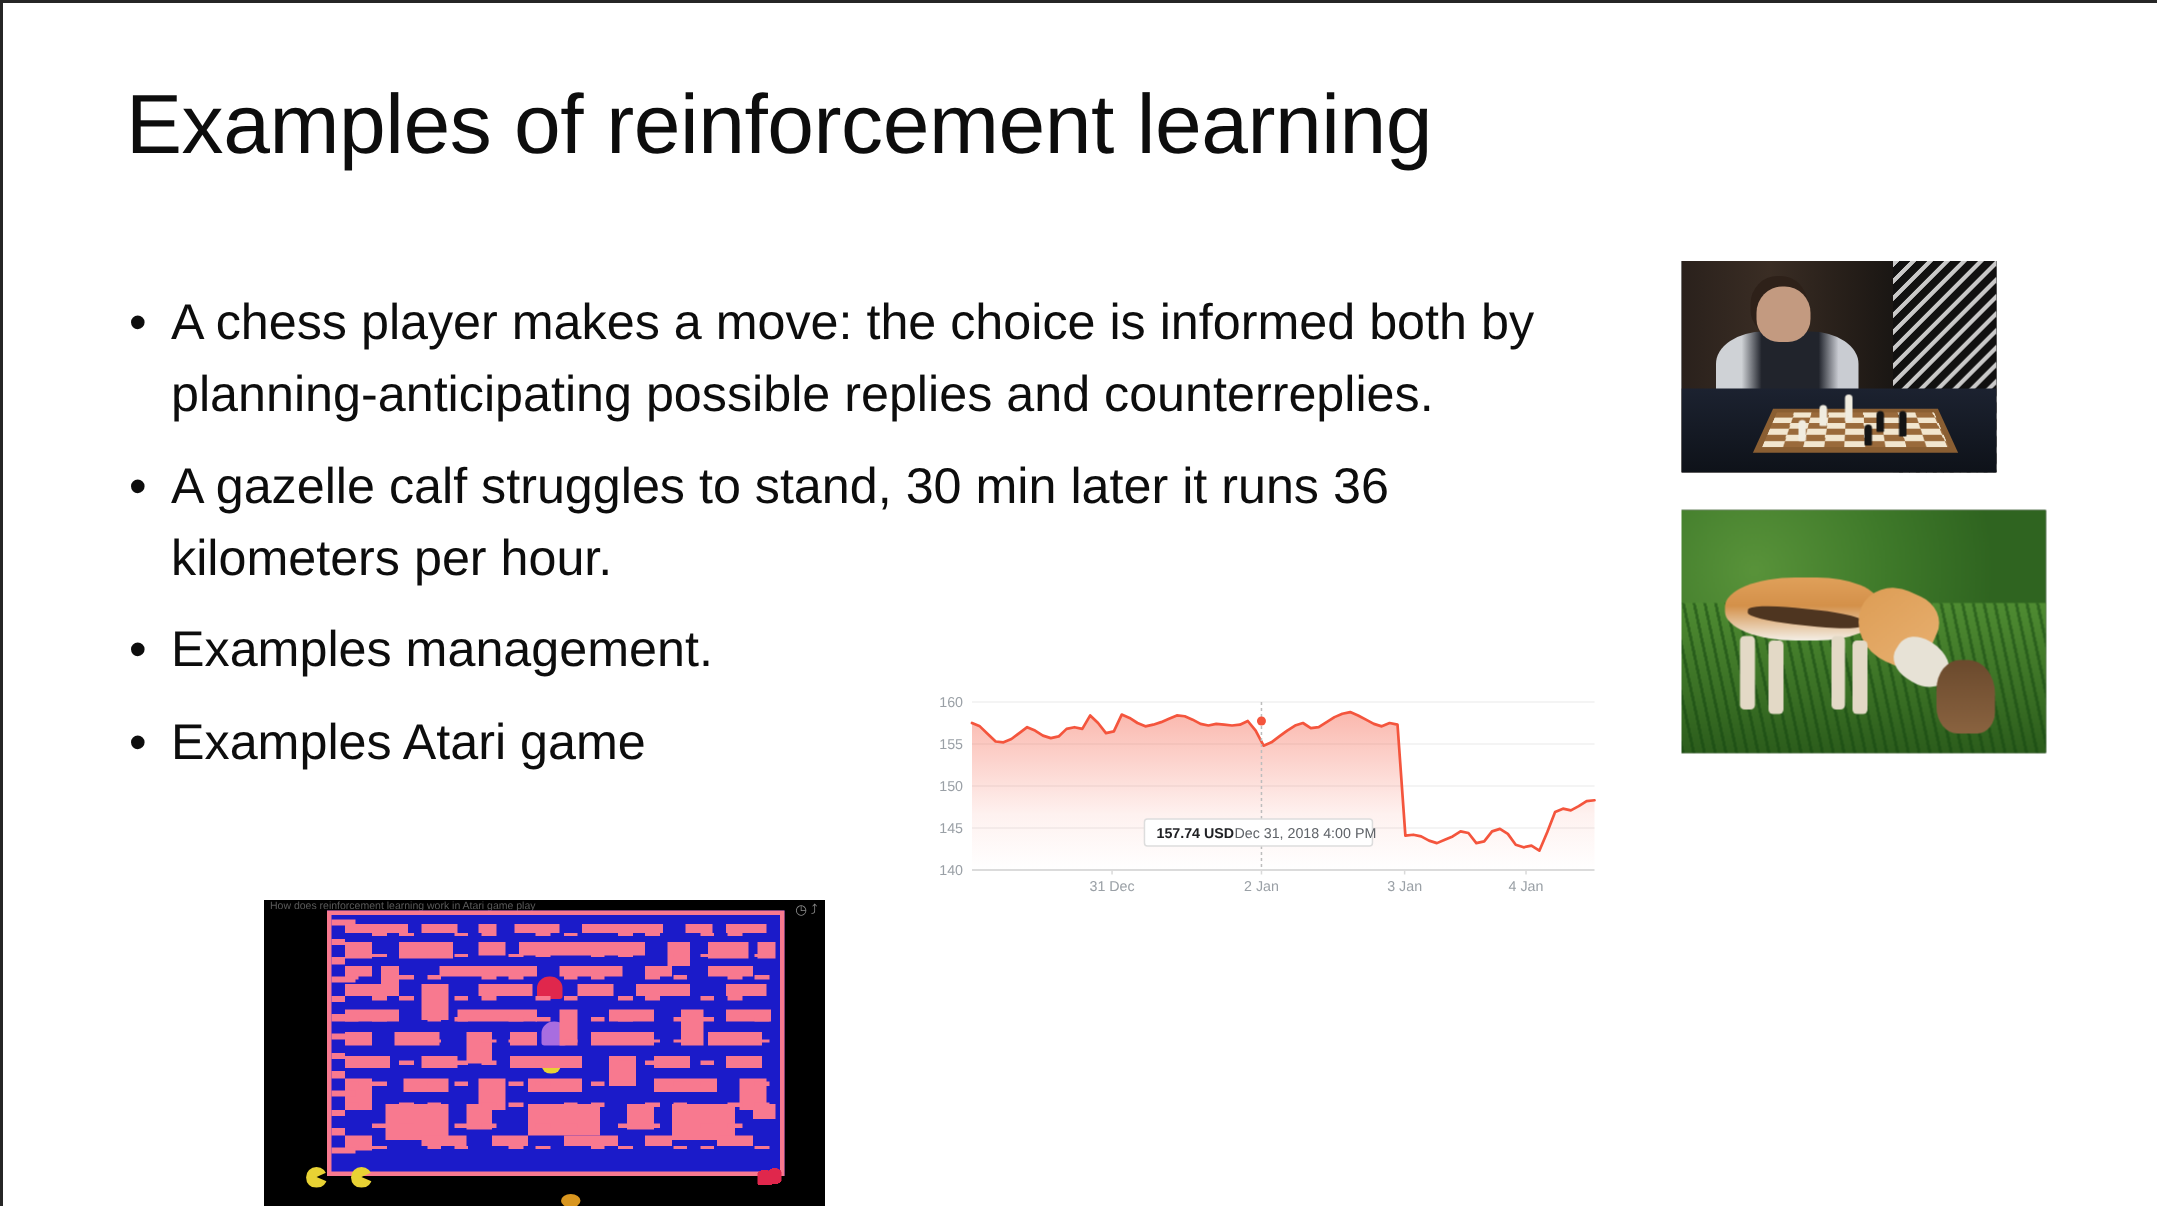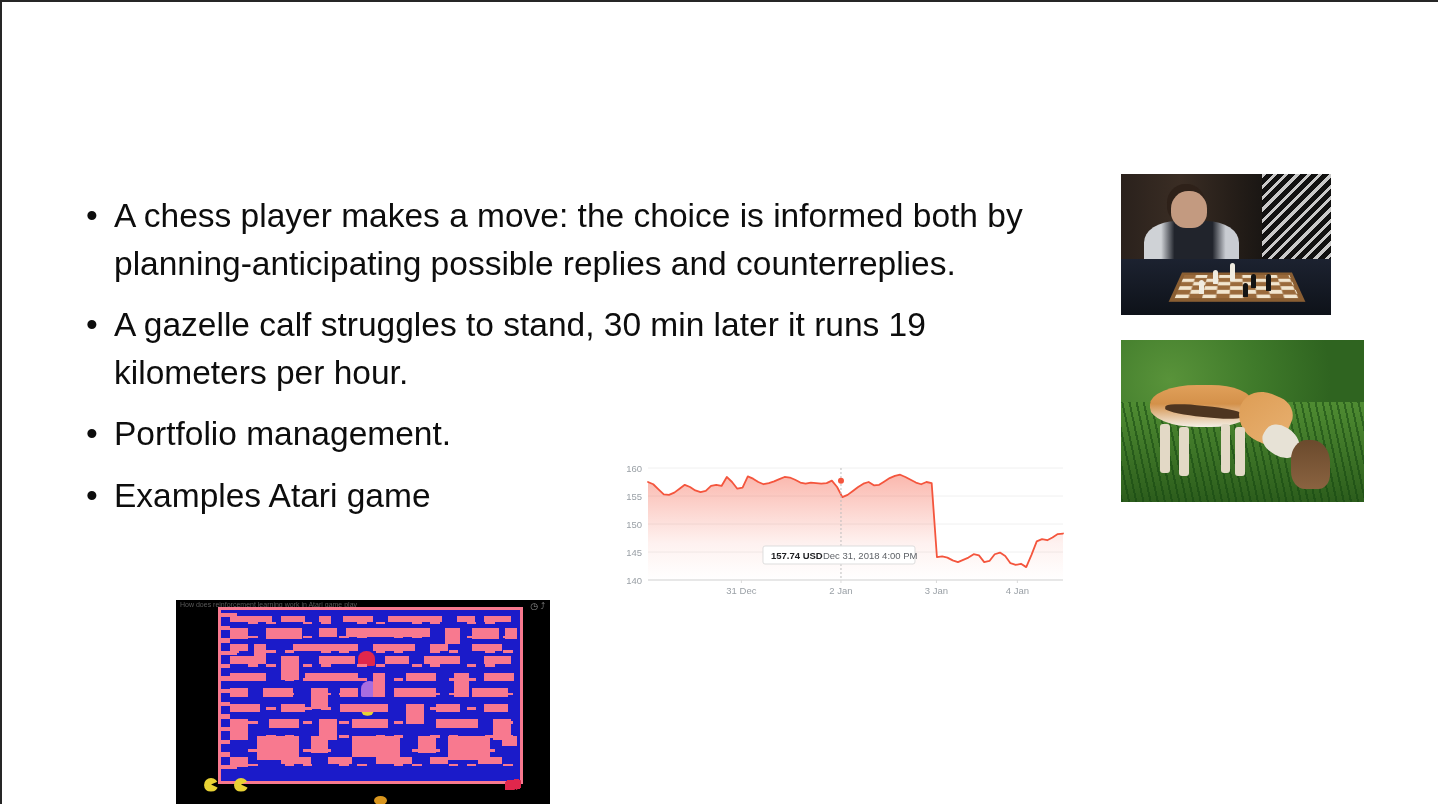--- a/index.html
+++ b/index.html
@@ -267,33 +267,34 @@
   .atari-topicons {
     position: absolute; right: 5px; top: 1px;
     color: #8a8a8a; font-size: 9px;
   }
 </style>
 </head>
 <body>
 
 <div id="slide">
 
+  <div id="slide-title">Examples of reinforcement learning</div>
 
   <div id="bullets">
     <div class="bullet">
       <span class="dot">•</span>
       <span class="btext">A chess player makes a move: the choice is informed both by planning-anticipating possible replies and counterreplies.</span>
     </div>
     <div class="bullet">
       <span class="dot">•</span>
-      <span class="btext">A gazelle calf struggles to stand, 30 min later it runs 19 kilometers per hour.</span>
+      <span class="btext">A gazelle calf struggles to stand, 30 min later it runs 36 kilometers per hour.</span>
     </div>
     <div class="bullet">
       <span class="dot">•</span>
-      <span class="btext">Portfolio management.</span>
+      <span class="btext">Examples management.</span>
     </div>
     <div class="bullet">
       <span class="dot">•</span>
       <span class="btext">Examples Atari game</span>
     </div>
   </div>
 
   <div id="stock-chart">
     <svg id="chart-svg" width="455" height="150" viewBox="0 0 455 150">
       <g id="chart-grid">

